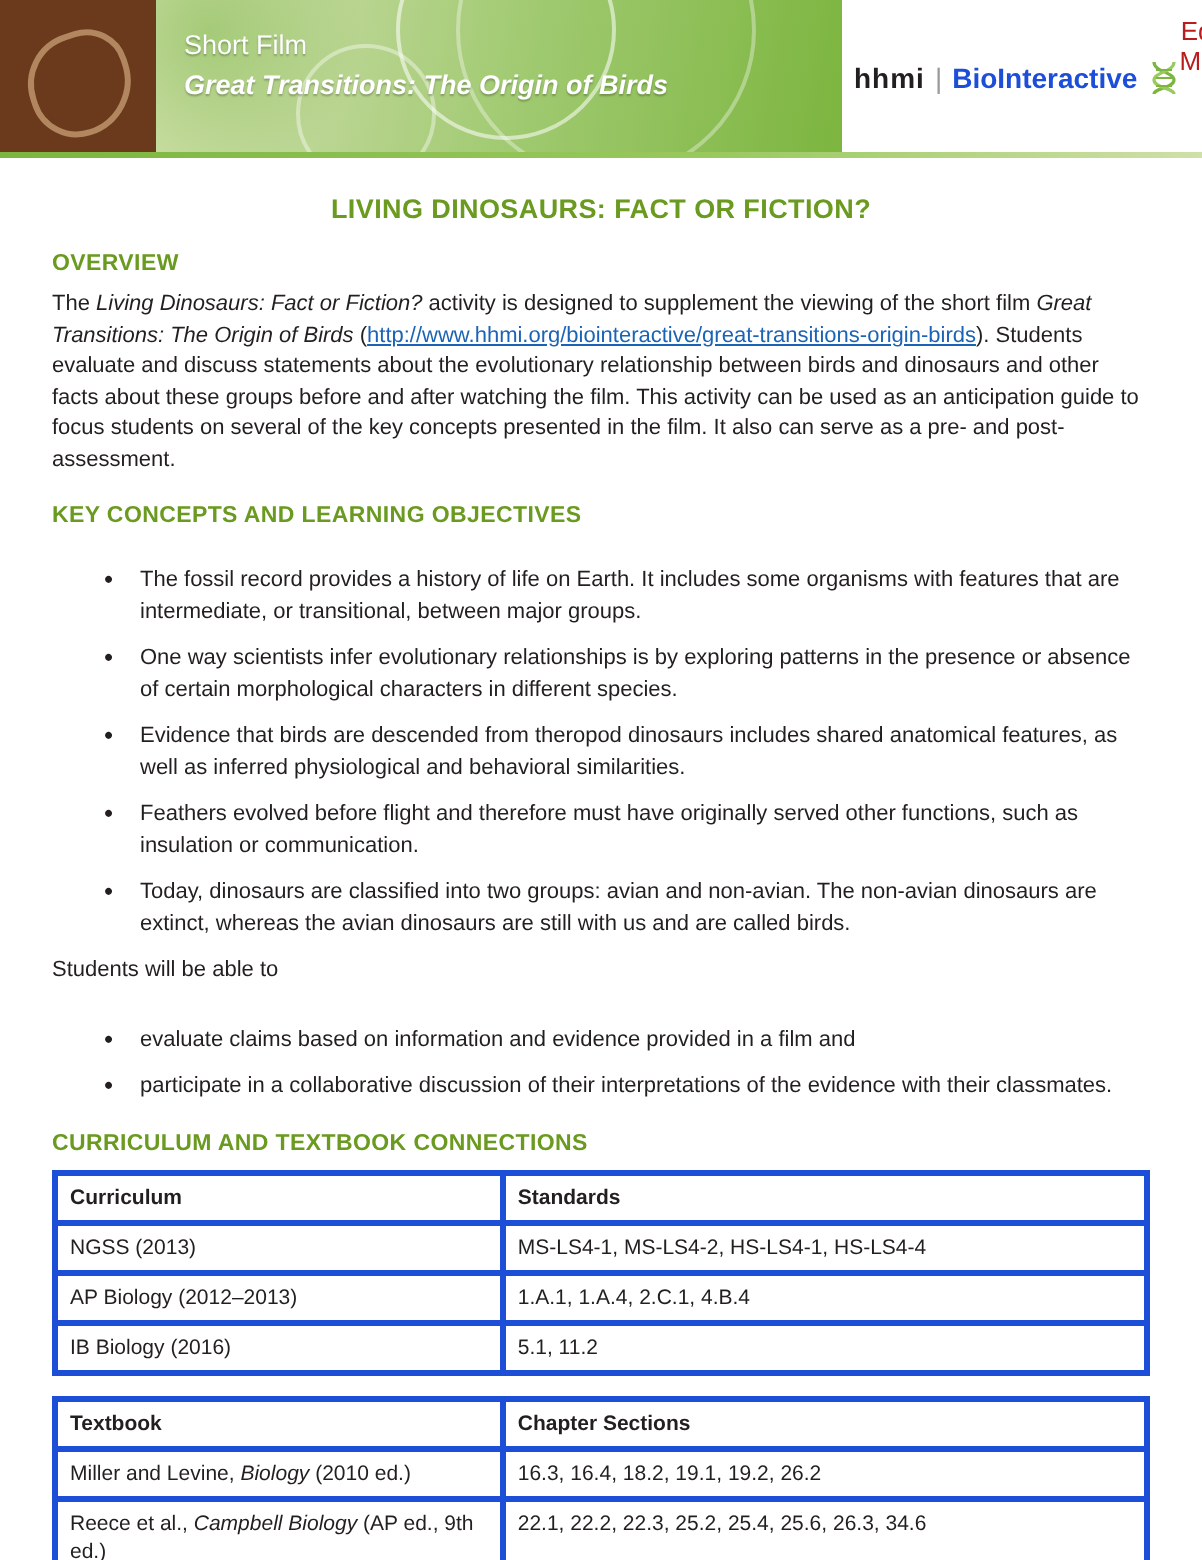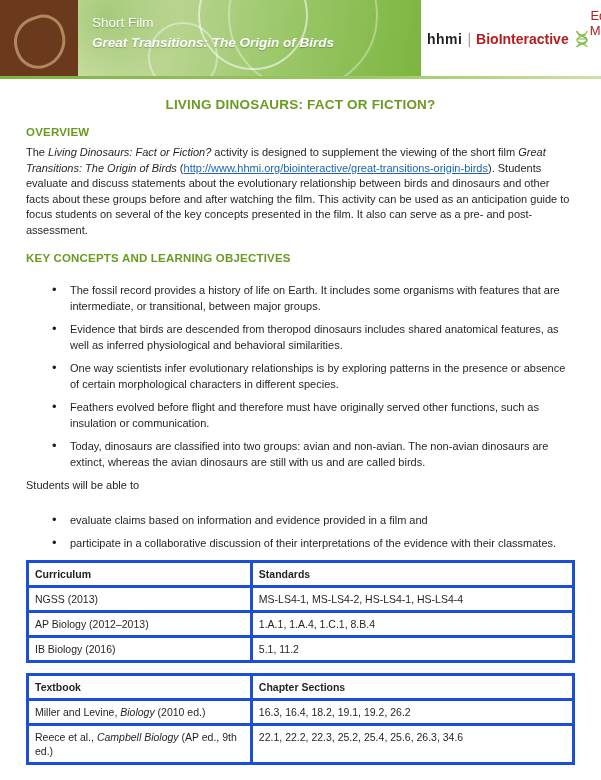--- a/index.html
+++ b/index.html
@@ -107,21 +107,21 @@
     font-weight: bold;
     color: #231f20;
     letter-spacing: 0.5px;
   }
   .brand .divider {
     color: #9a9a9a;
     font-weight: normal;
   }
   .brand .bio {
     font-weight: bold;
-    color: #b91c1c;
+    color: #1d4ed8;
   }
   .brand .dna {
     width: 16px; height: 18px;
     position: relative;
     display: inline-block;
   }
   .brand .dna svg { display: block; }
   .educator {
     text-align: right;
     font-size: 13px;
@@ -258,53 +258,54 @@
     <h1 class="doc-title">LIVING DINOSAURS: FACT OR FICTION?</h1>
 
     <h2 class="section">OVERVIEW</h2>
 
     <p class="body"><span>The </span><span class="it">Living Dinosaurs: Fact or Fiction?</span><span> activity is designed to supplement the viewing of the short film </span><span class="it">Great Transitions: The Origin of Birds</span><span> (</span><a class="link" href="#">http://www.hhmi.org/biointeractive/great-transitions-origin-birds</a><span>). Students evaluate and discuss statements about the evolutionary relationship between birds and dinosaurs and other facts about these groups before and after watching the film. This activity can be used as an anticipation guide to focus students on several of the key concepts presented in the film. It also can serve as a pre- and post-assessment.</span></p>
 
     <h2 class="section">KEY CONCEPTS AND LEARNING OBJECTIVES</h2>
 
     <ul class="bullets">
       <li>The fossil record provides a history of life on Earth. It includes some organisms with features that are intermediate, or transitional, between major groups.</li>
+      <li>One way scientists infer evolutionary relationships is by exploring patterns in the presence or absence of certain morphological characters in different species.</li>
       <li>Evidence that birds are descended from theropod dinosaurs includes shared anatomical features, as well as inferred physiological and behavioral similarities.</li>
-      <li>One way scientists infer evolutionary relationships is by exploring patterns in the presence or absence of certain morphological characters in different species.</li>
       <li>Feathers evolved before flight and therefore must have originally served other functions, such as insulation or communication.</li>
       <li>Today, dinosaurs are classified into two groups: avian and non-avian. The non-avian dinosaurs are extinct, whereas the avian dinosaurs are still with us and are called birds.</li>
     </ul>
 
     <p class="lead-in">Students will be able to</p>
 
     <ul class="bullets">
       <li>evaluate claims based on information and evidence provided in a film and</li>
       <li>participate in a collaborative discussion of their interpretations of the evidence with their classmates.</li>
     </ul>
 
+    <h2 class="section">CURRICULUM AND TEXTBOOK CONNECTIONS</h2>
 
     <table class="doc-table">
       <colgroup>
           <col class="c1">
           <col class="c2">
         </colgroup>
       <thead>
         <tr>
           <th>Curriculum</th>
           <th>Standards</th>
         </tr>
       </thead>
       <tbody>
         <tr>
           <td>NGSS (2013)</td>
           <td>MS-LS4-1, MS-LS4-2, HS-LS4-1, HS-LS4-4</td>
         </tr>
         <tr>
           <td>AP Biology (2012–2013)</td>
-          <td>1.A.1, 1.A.4, 1.C.1, 8.B.4</td>
+          <td>1.A.1, 1.A.4, 2.C.1, 4.B.4</td>
         </tr>
         <tr>
           <td>IB Biology (2016)</td>
           <td>5.1, 11.2</td>
         </tr>
       </tbody>
     </table>
 
     <table class="doc-table">
       <colgroup>

